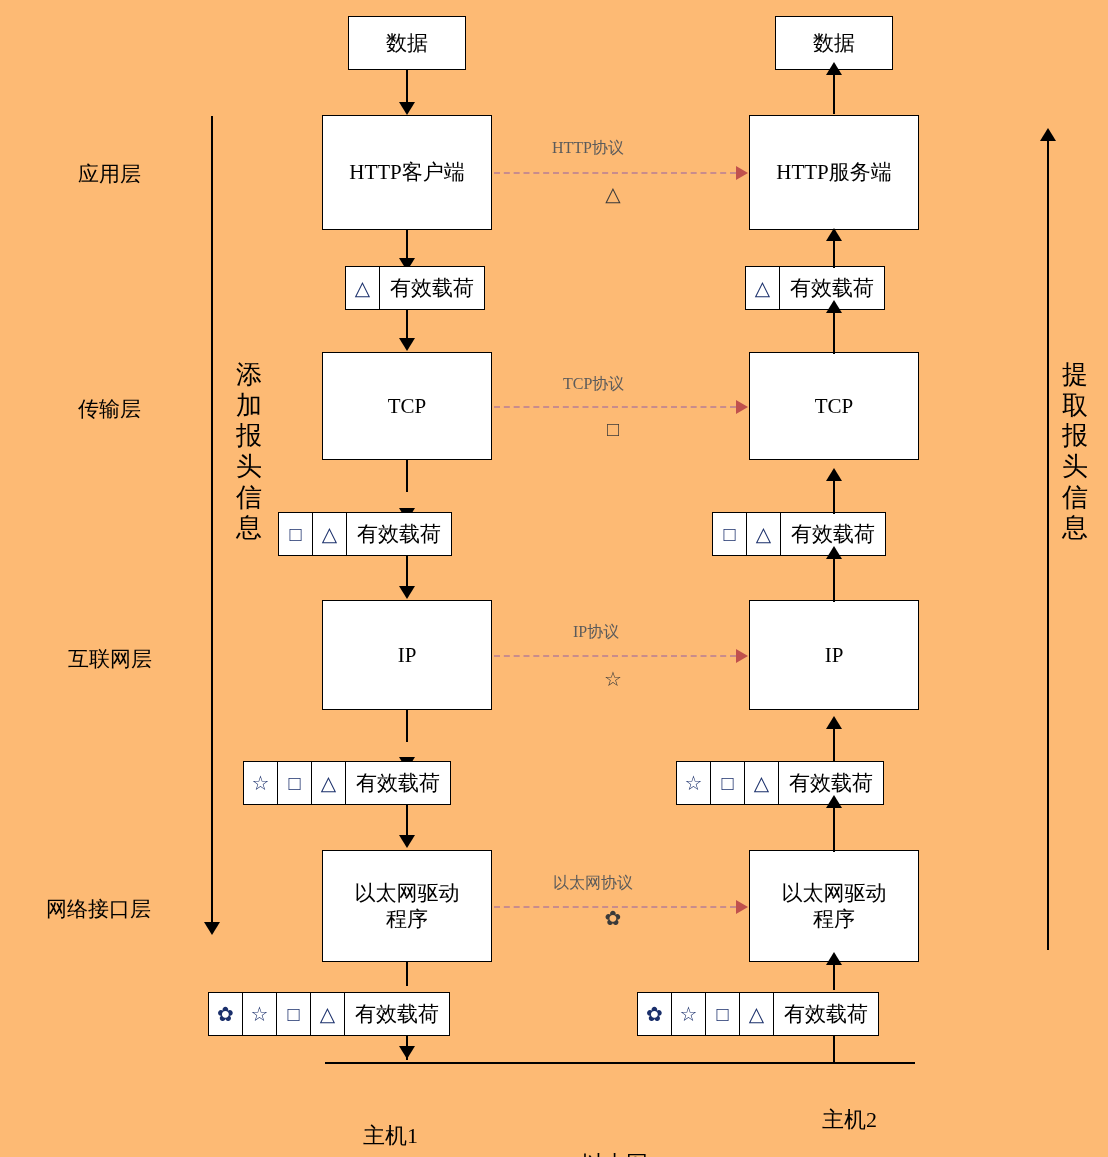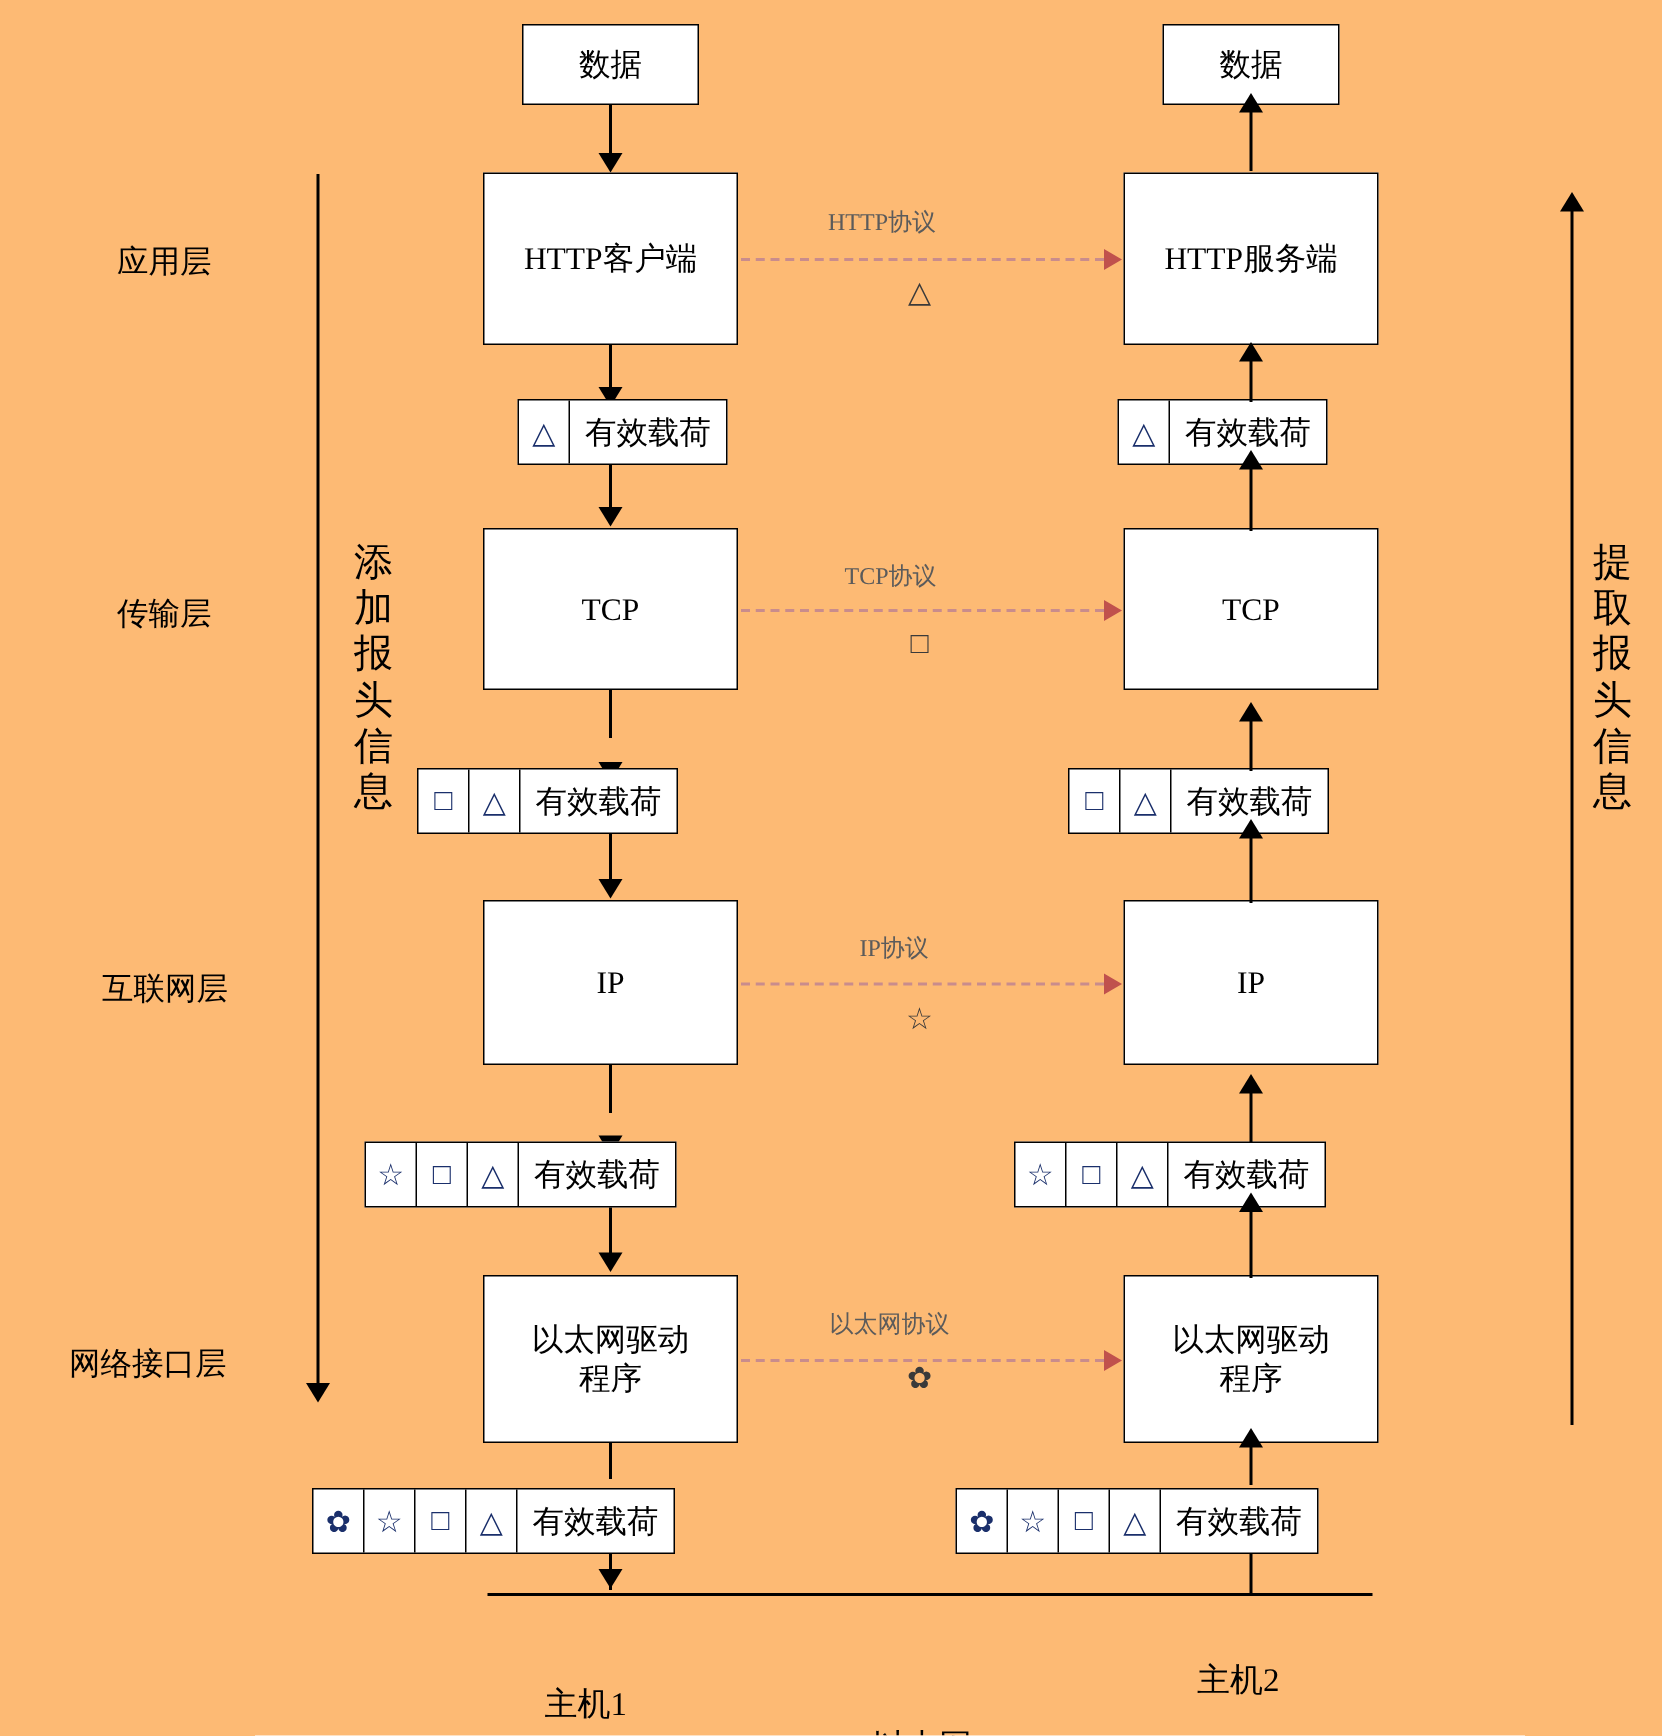--- a/index.html
+++ b/index.html
@@ -277,15 +277,15 @@
   <div class="arrow-up" style="left:826px; top:952px;"></div>
 
   <div class="vline" style="left:406px; top:1036px; height:24px;"></div>
   <div class="arrow-down" style="left:399px; top:1046px;"></div>
   <div class="vline" style="left:833px; top:1036px; height:26px;"></div>
 
   <div class="hline" style="left:325px; top:1062px; width:590px;"></div>
 
   <div class="bottom-label" style="left:363px; top:1105px;margin-top:16px;">主机1</div>
   <div class="bottom-label" style="left:582px; top:1122px;margin-top:27px;">以太网</div>
-  <div class="bottom-label" style="left:798px; top:1105px;">主机2</div>
+  <div class="bottom-label" style="left:822px; top:1105px;">主机2</div>
 
 </div>
 
 </body></html>

